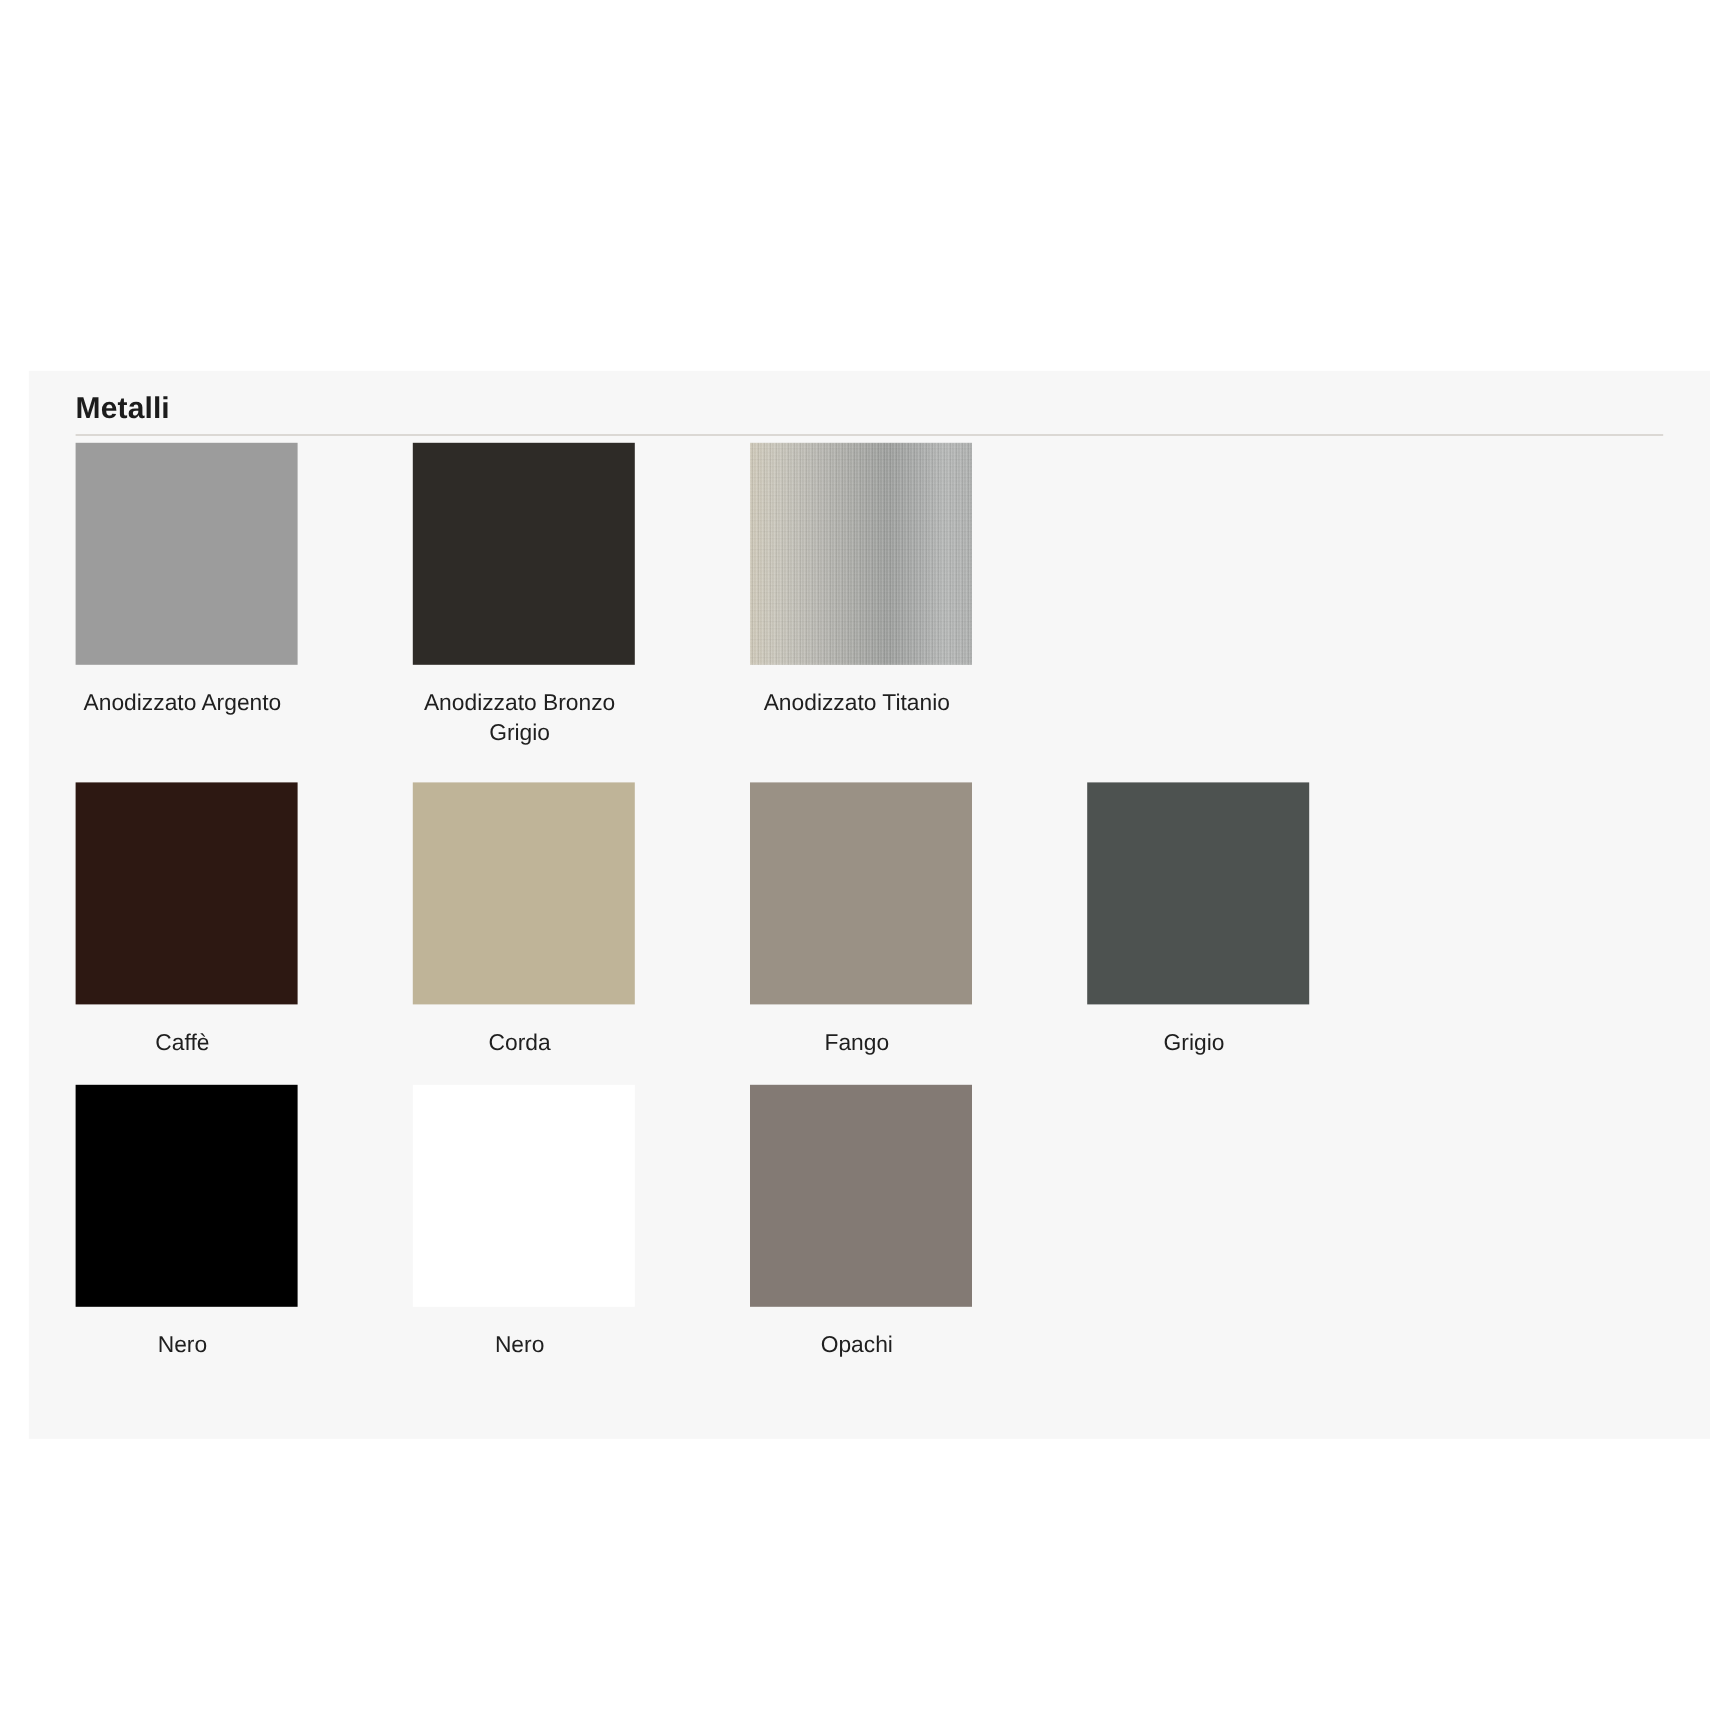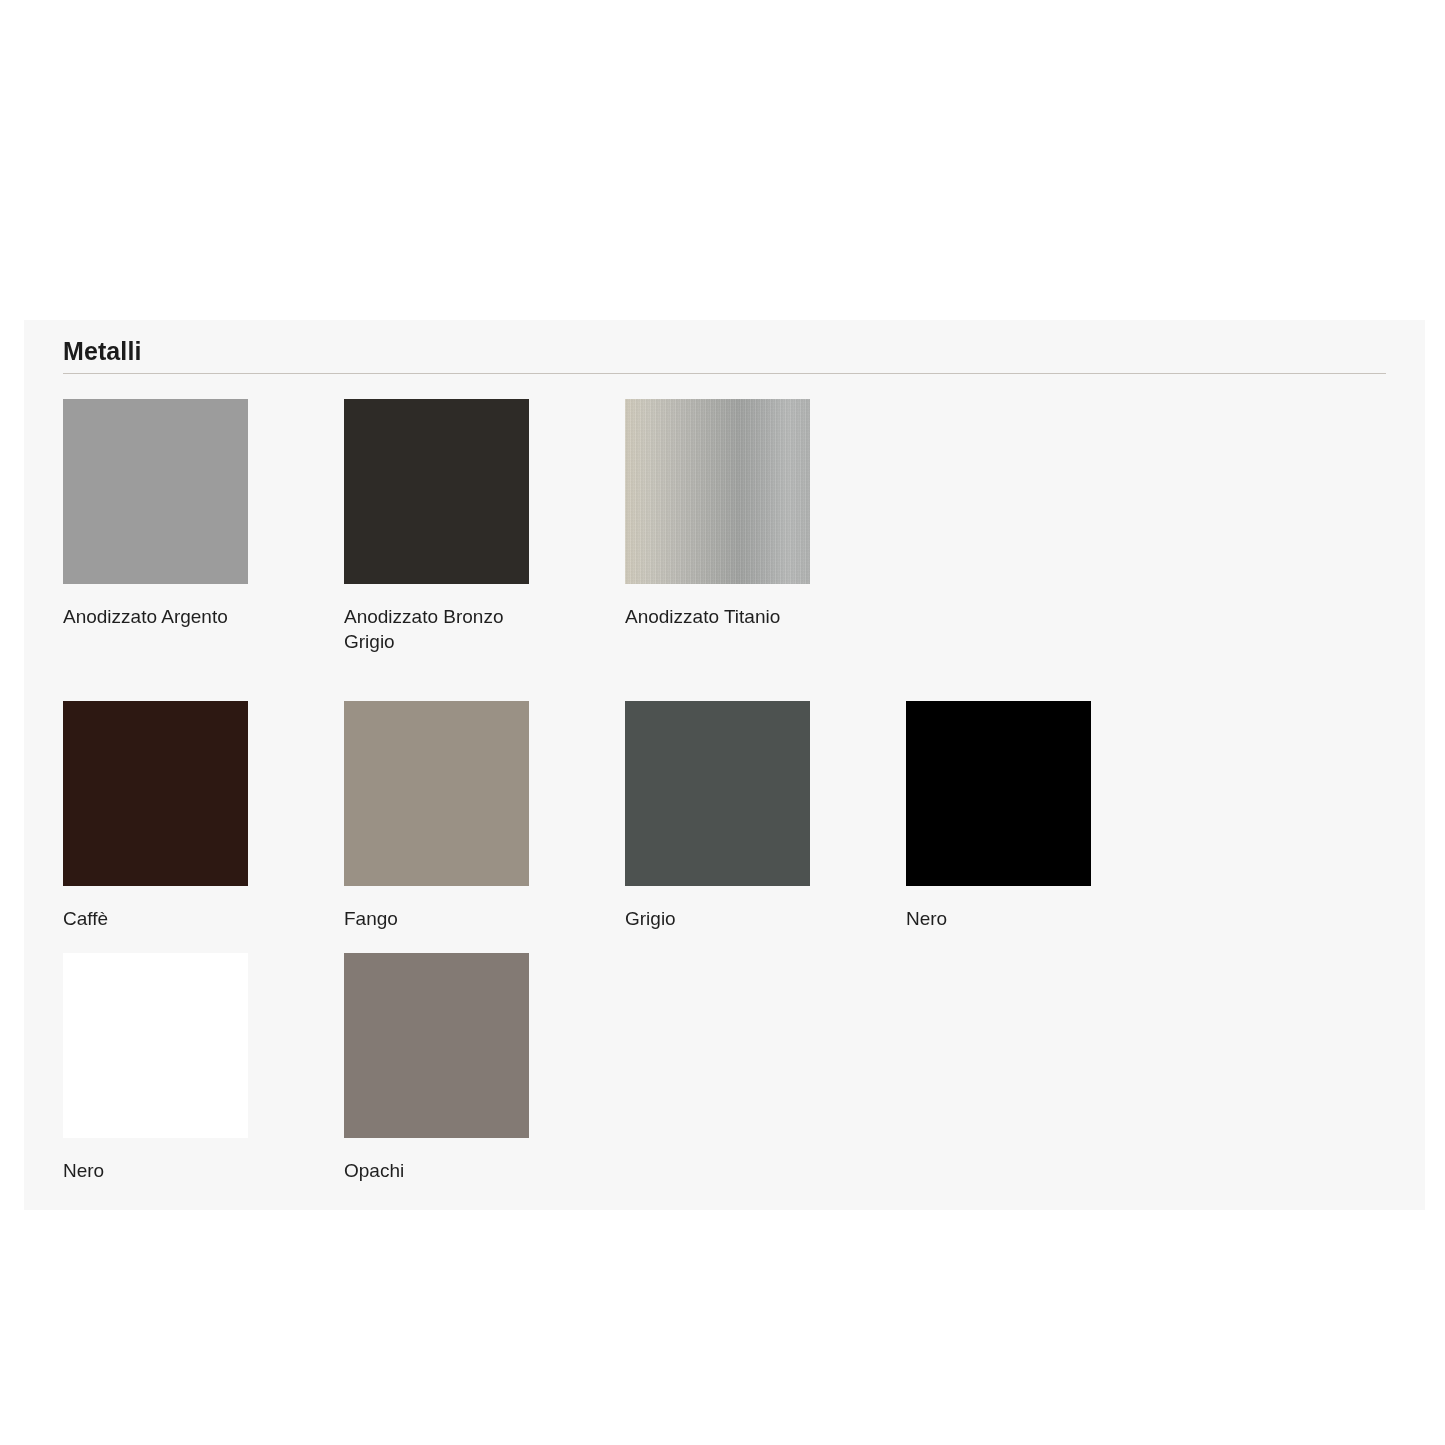--- a/index.html
+++ b/index.html
@@ -18,21 +18,21 @@
     position: relative;
     width: 1445px;
     height: 1445px;
     overflow: hidden;
   }
 
   
   .panel {
     position: absolute;
     left: 24px;
-    top: 320px;
+    top: 309px;
     width: 1401px;
     height: 890px;
     background: #f7f7f7;
     box-sizing: border-box;
     padding: 0 39px;
   }
 
   .section {
     position: relative;
   }
@@ -55,21 +55,22 @@
     height: 1px;
     width: 100%;
     background: #c8c3bd;
     margin-bottom: 0;
   }
 
   
   .swatch-grid {
     display: flex;
     flex-wrap: wrap;
-    padding-top: 25px;
+    padding-top: 6px;
+    text-align: center;
   }
 
   .swatch-cell {
     width: 281px;
     box-sizing: border-box;
     padding-right: 96px;
     margin-bottom: 22px;
   }
 
   .swatch-chip {
@@ -162,20 +163,24 @@
     <div class="section">
 
       <div class="swatch-grid">
 
 
         <div class="swatch-cell">
           <span class="swatch-chip" style="background-color: rgb(45, 24, 18);"></span>
           <div class="swatch-label">Caffè</div>
         </div>
 
+        <div class="swatch-cell">
+          <span class="swatch-chip" style="background-color: rgb(191, 180, 152);"></span>
+          <div class="swatch-label">Corda</div>
+        </div>
 
         <div class="swatch-cell">
           <span class="swatch-chip" style="background-color: rgb(154, 145, 133);"></span>
           <div class="swatch-label">Fango</div>
         </div>
 
         <div class="swatch-cell">
           <span class="swatch-chip" style="background-color: rgb(77, 82, 80);"></span>
           <div class="swatch-label">Grigio</div>
         </div>

